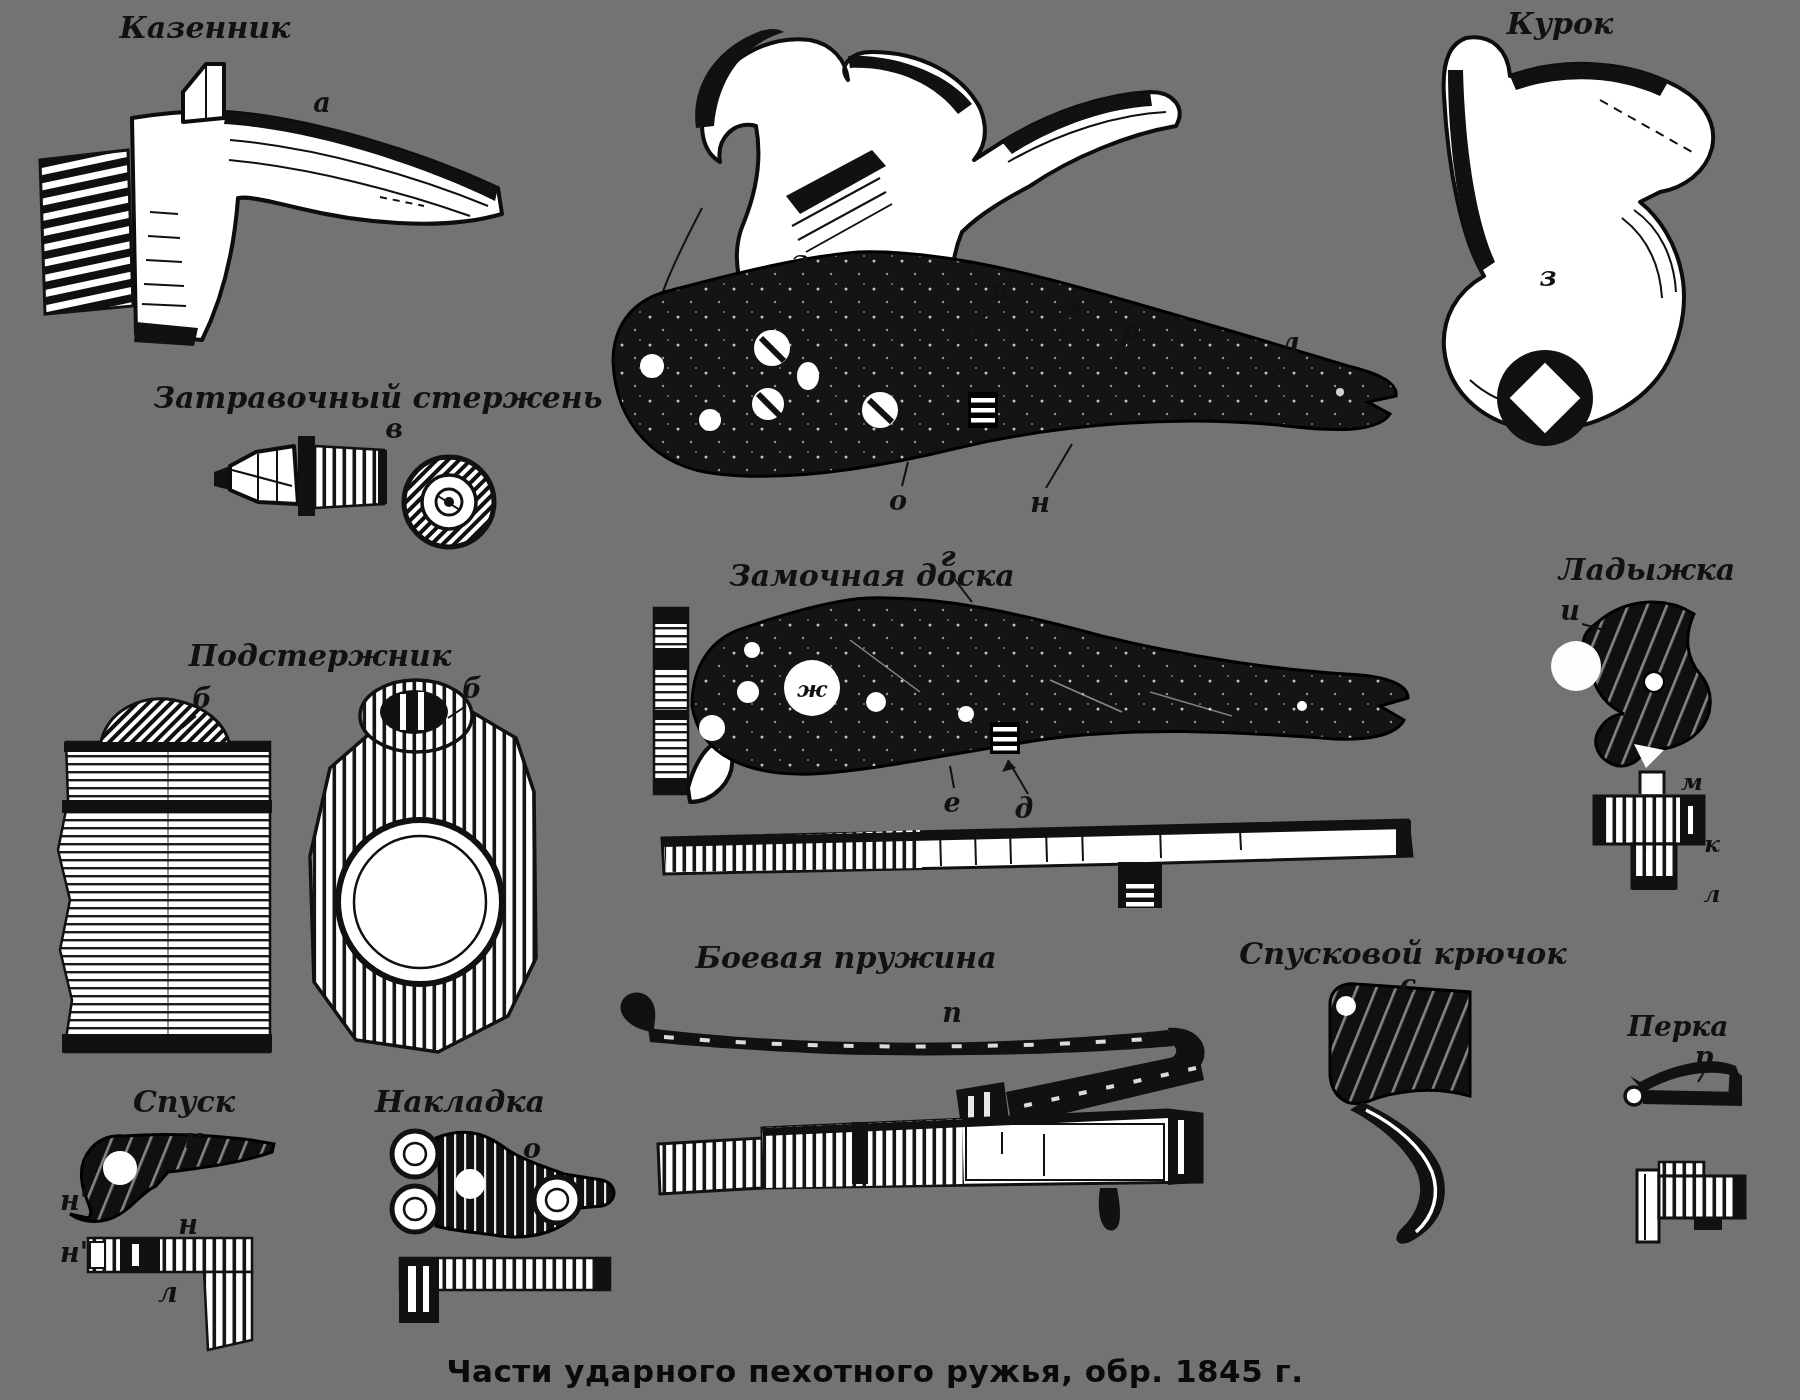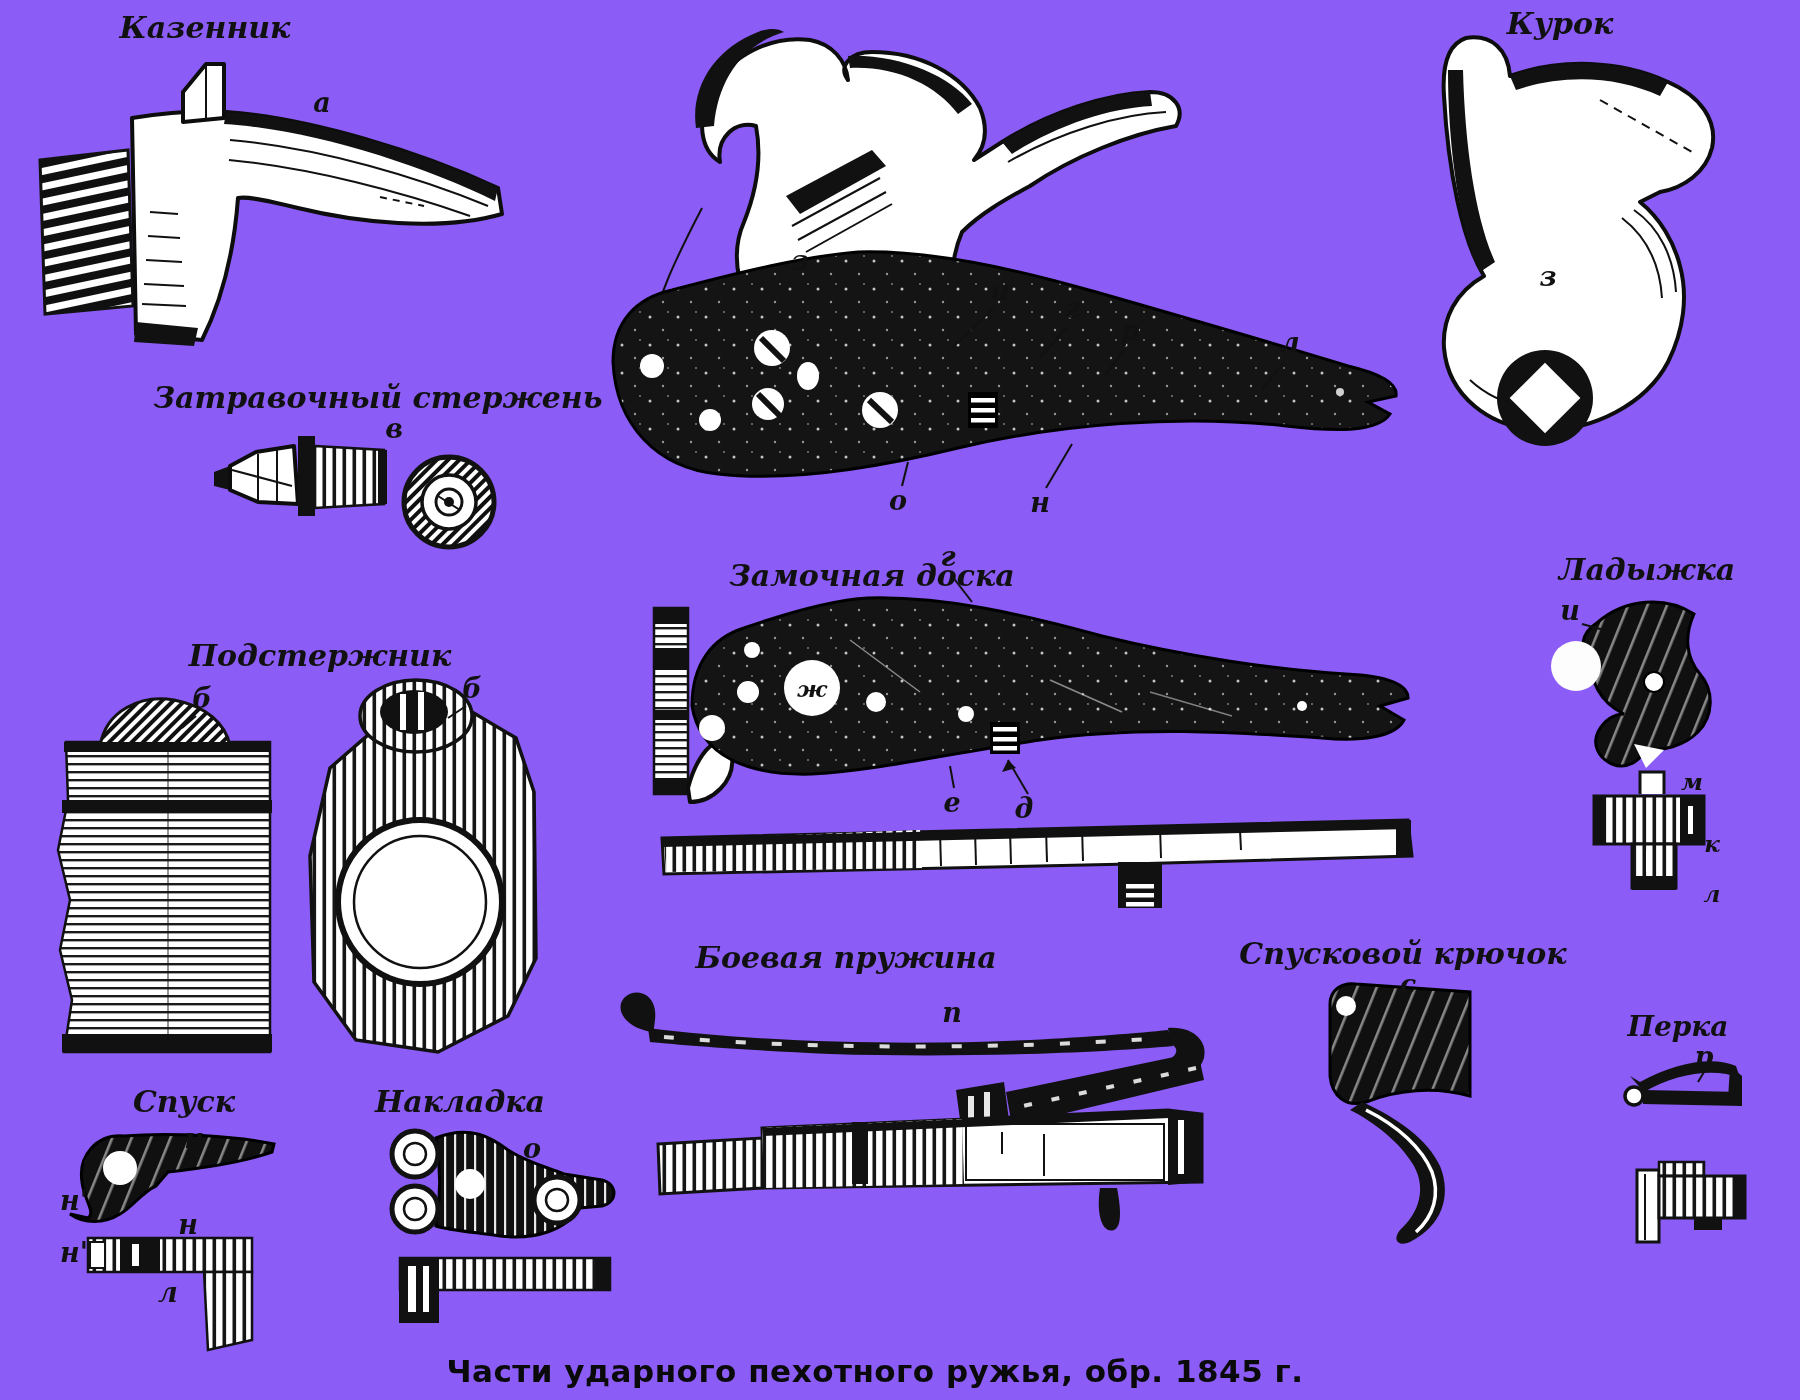--- a/index.html
+++ b/index.html
@@ -1,16 +1,16 @@
 <!DOCTYPE html>
 <html><head>
 <meta charset="utf-8">
 <style>
   html,body{margin:0;padding:0;background:#ffffff;}
-  .stage{position:relative;width:1800px;height:1400px;background:#8b5cf6;overflow:hidden;}
+  .stage{position:relative;width:1800px;height:1400px;background:#737373;overflow:hidden;}
   svg{position:absolute;left:0;top:0;}
   .title{font:italic 600 30px "DejaVu Serif", serif;fill:#111;}
   .title-sm{font:italic 600 28px "DejaVu Serif", serif;fill:#111;}
   .lett{font:italic 600 27px "DejaVu Serif", serif;fill:#111;}
   .lett-sm{font:italic 600 23px "DejaVu Serif", serif;fill:#111;}
   .cap{font:bold 31px "DejaVu Sans", sans-serif;fill:#0a0a0a;letter-spacing:.5px;}
   .outline{fill:#fff;stroke:#0d0d0d;stroke-width:4;stroke-linejoin:round;}
   .thin{stroke:#111;stroke-width:2;fill:none;}
 </style>
 </head>

